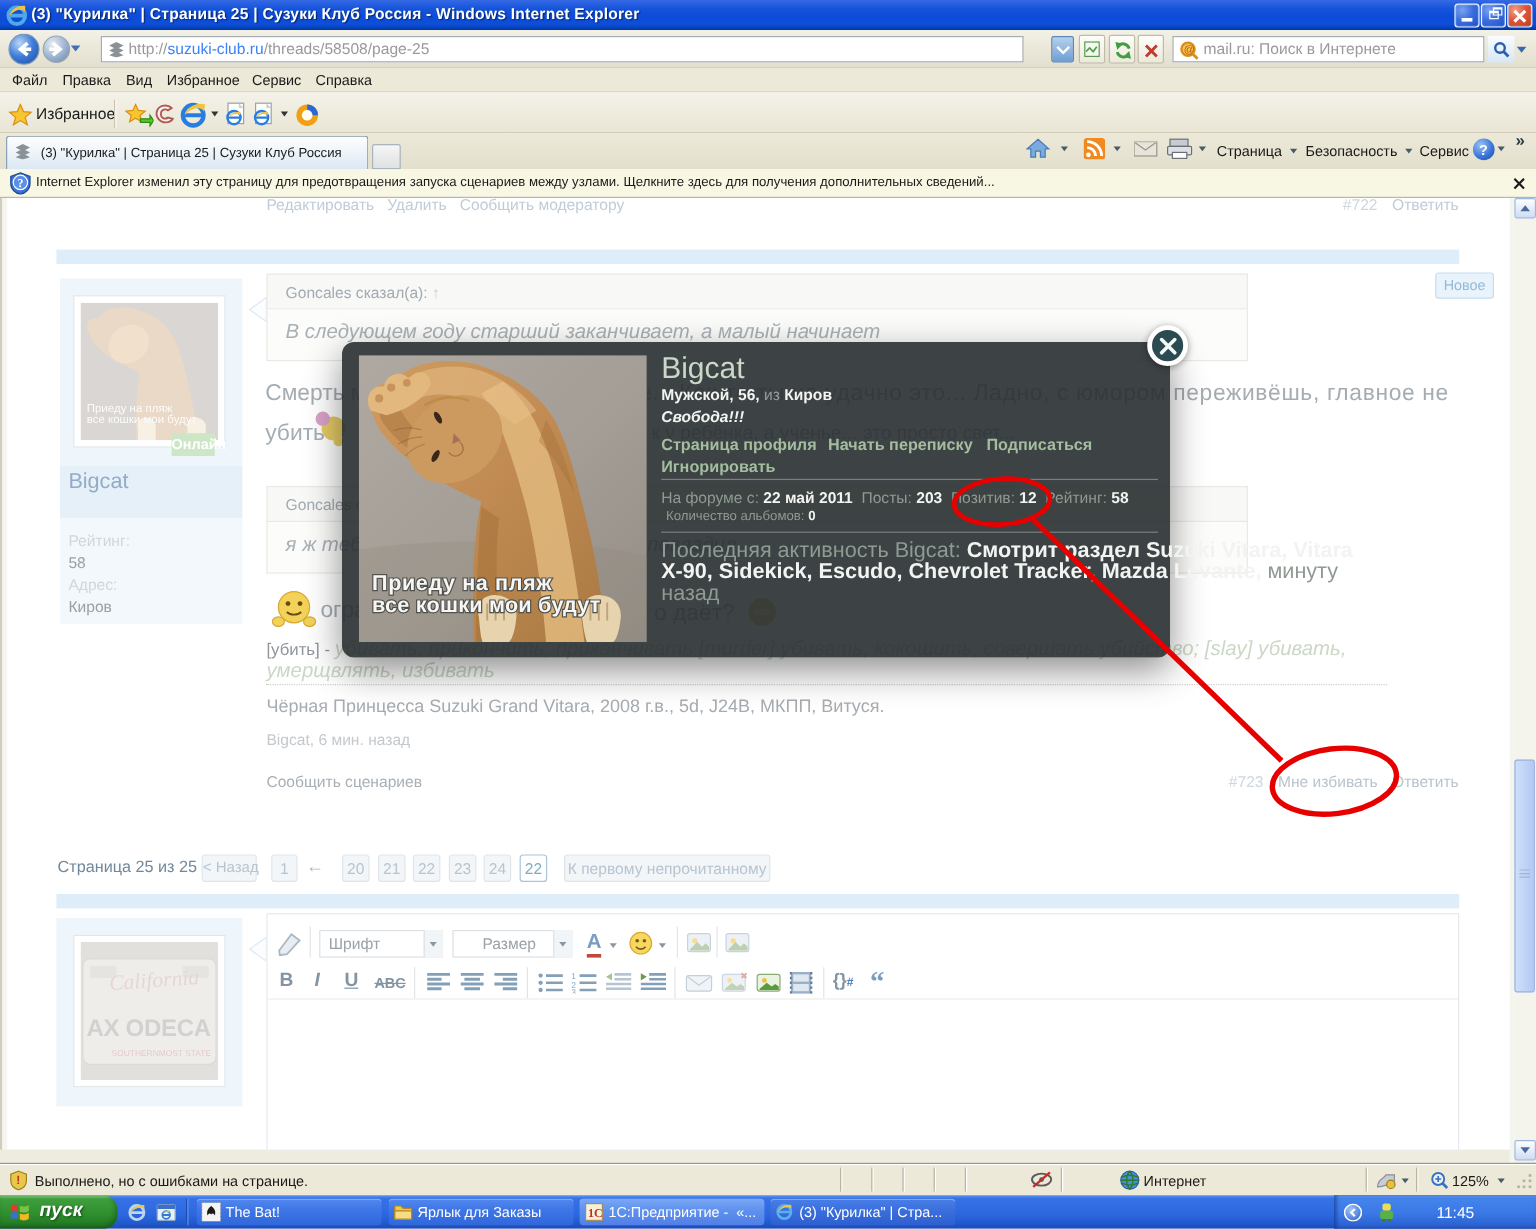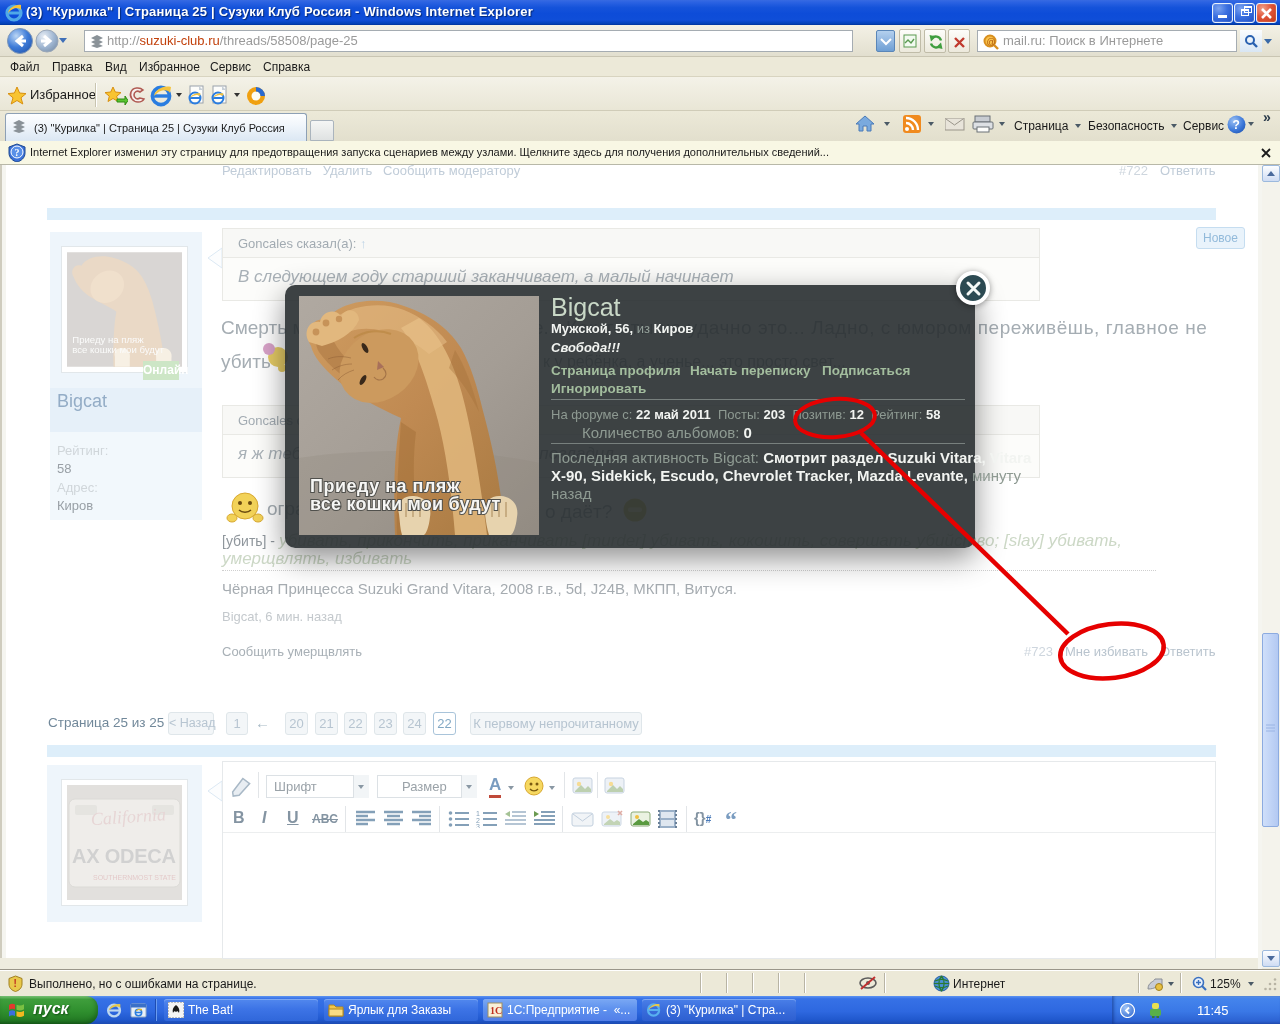--- a/index.html
+++ b/index.html
@@ -7,21 +7,21 @@
 
 #titlebar{left:0;top:0;width:1280px;height:25px;background:linear-gradient(180deg,#376ae2 0%,#2c63e2 8%,#1553da 30%,#0d4cd8 55%,#0f4ed8 80%,#0342b8 94%,#00339a 100%);}
 #titletext{left:26px;top:4px;color:#fff;font-weight:bold;font-size:13px;text-shadow:1px 1px 1px rgba(0,30,90,.8);letter-spacing:.2px}
 .capbtn{top:3px;width:21px;height:20px;border-radius:3px;border:1px solid #eaf2fc;box-shadow:inset 0 0 1px #fff}
 .capblue{background:radial-gradient(circle at 30% 25%,#7ba2f0 0%,#3b6fe0 45%,#1e4fc4 100%)}
 .capred{background:radial-gradient(circle at 30% 25%,#f0a088 0%,#e0553a 45%,#c23a17 100%)}
 
 #toolrow{left:0;top:25px;width:1280px;height:32px;background:linear-gradient(180deg,#f3f1e6 0%,#ebe8da 50%,#e2dfcf 100%);border-bottom:1px solid #c9c5b2}
 #addrfield{left:84px;top:30px;width:769px;height:22px;background:#fff;border:1px solid #a5acb2;}
 #addrtext{left:107px;top:33px;font-size:13px;color:#9a9a9a}
-#addrtext b{color:#c2410c;font-weight:normal}
+#addrtext b{color:#3b82f6;font-weight:normal}
 #searchbox{left:977px;top:30px;width:260px;height:22px;background:#fff;border:1px solid #a5acb2}
 #searchtext{left:1003px;top:33px;font-size:13px;color:#9a9a9a}
 .minibtn{top:29px;width:22px;height:24px;background:linear-gradient(180deg,#fdfdfa,#ece9dc);border:1px solid #c0bca8;border-radius:2px}
 
 #menubar{left:0;top:57px;width:1280px;height:20px;background:#ece9d8;border-bottom:1px solid #d8d4c0;font-size:12px;color:#1a1a1a}
 #menubar span{position:absolute;top:3px}
 
 #favbar{left:0;top:77px;width:1280px;height:34px;background:linear-gradient(180deg,#f4f2e8,#e9e6d6);border-bottom:1px solid #d0ccb8}
 
 #tabrow{left:0;top:111px;width:1280px;height:30px;background:linear-gradient(180deg,#ece9d8,#e2dfcd)}
@@ -320,21 +320,21 @@
 <svg class="abs" style="left:622px;top:497px" width="26" height="26" opacity=".85">
       <circle cx="13" cy="13" r="11.5" fill="#d2c24e"></circle>
       <rect x="6" y="10.5" width="14" height="4.5" rx="2" fill="#f0e6a0"></rect>
     </svg>
 
 <div class="abs" style="left:222px;top:531px;font-size:14px;color:#8f969c">[убить] - <span style="font-style:italic;font-size:17px;color:#ccd8c6">убивать, прикончить, приканчивать [murder] убивать, кокошить, совершать убийство; [slay] убивать,</span></div>
 <div class="abs" style="left:222px;top:549px;font-style:italic;font-size:17px;color:#ccd8c6">умерщвлять, избивать</div>
 <div class="abs" style="left:222px;top:570px;width:934px;height:1px;border-top:1px dotted #cfcfcf"></div>
 <div class="abs" style="left:222px;top:580px;font-size:15px;color:#a6acb1">Чёрная Принцесса Suzuki Grand Vitara, 2008 г.в., 5d, J24B, МКПП, Витуся.</div>
 <div class="abs" style="left:222px;top:609px;font-size:13px;color:#c4c9cd">Bigcat, 6 мин. назад</div>
-<div class="abs" style="left:222px;top:644px;font-size:13px;color:#a8b0b6">Сообщить умерщвлять</div>
+<div class="abs" style="left:222px;top:644px;font-size:13px;color:#a8b0b6">Сообщить сценариев</div>
 <div class="abs flink" style="left:1024px;top:644px;color:#ced6de">#723</div>
 <div class="abs flink" style="left:1065px;top:644px;color:#b9c4ce">Мне избивать</div>
 <div class="abs flink" style="left:1160px;top:644px;color:#b9c4ce">Ответить</div>
 
 <div class="abs" style="left:48px;top:715px;font-size:13.5px;color:#71889a">Страница 25 из 25</div>
 <div class="abs pgbtn" style="left:168px;top:712px;width:46px;font-size:12.5px">&lt; Назад</div>
 <div class="abs pgbtn" style="left:226px;top:712px;width:22px">1</div>
 <div class="abs" style="left:255px;top:714px;font-size:15px;color:#a8bac6">←</div>
 <div class="abs pgbtn" style="left:285px;top:712px;width:23px">20</div>
 <div class="abs pgbtn" style="left:315px;top:712px;width:23px">21</div>
@@ -524,23 +524,23 @@
 </div>
 <div class="abs" style="left:551px;top:293px;font-size:25px;color:#c9d8c7">Bigcat</div>
 <div class="abs" style="left:551px;top:321px;font-size:13px;font-weight:bold;color:#f2f4f1">Мужской, 56, <span style="font-weight:normal;color:#94a09a">из</span> Киров</div>
 <div class="abs" style="left:551px;top:340px;font-size:13px;font-weight:bold;font-style:italic;color:#f2f4f1">Свобода!!!</div>
 <div class="abs" style="left:551px;top:363px;font-size:13.5px;font-weight:bold;color:#a3bd9e">Страница профиля</div>
 <div class="abs" style="left:690px;top:363px;font-size:13.5px;font-weight:bold;color:#a3bd9e">Начать переписку</div>
 <div class="abs" style="left:822px;top:363px;font-size:13.5px;font-weight:bold;color:#a3bd9e">Подписаться</div>
 <div class="abs" style="left:551px;top:381px;font-size:13.5px;font-weight:bold;color:#a3bd9e">Игнорировать</div>
 <div class="abs" style="left:551px;top:399px;width:414px;height:1px;background:rgba(210,222,215,.4)"></div>
 <div class="abs" style="left:551px;top:407px;font-size:13px;color:#8e9a92">На форуме с: <b style="color:#f2f4f1">22 май 2011</b>&nbsp;&nbsp;Посты: <b style="color:#f2f4f1">203</b>&nbsp;&nbsp;Позитив: <b style="color:#f2f4f1">12</b>&nbsp;&nbsp;Рейтинг: <b style="color:#f2f4f1">58</b></div>
-<div class="abs" style="left:582px;top:424px;font-size:15px;color:#8e9a92">Количество альбомов: <b style="color:#f2f4f1">0</b></div>
+<div class="abs" style="left:555px;top:424px;font-size:11px;color:#8e9a92">Количество альбомов: <b style="color:#f2f4f1">0</b></div>
 <div class="abs" style="left:551px;top:443px;width:414px;height:1px;background:rgba(210,222,215,.4)"></div>
-<div class="abs" style="left:551px;top:449px;font-size:15px;line-height:18px;color:#8e9a92">Последняя активность Bigcat: <b style="color:#f2f4f1">Смотрит раздел Suzuki Vitara, Vitara</b><br><b style="color:#f2f4f1">X-90, Sidekick, Escudo, Chevrolet Tracker, Mazda Levante,</b> минуту<br>назад</div>
+<div class="abs" style="left:551px;top:449px;font-size:18px;line-height:18px;color:#8e9a92">Последняя активность Bigcat: <b style="color:#f2f4f1">Смотрит раздел Suzuki Vitara, Vitara</b><br><b style="color:#f2f4f1">X-90, Sidekick, Escudo, Chevrolet Tracker, Mazda Levante,</b> минуту<br>назад</div>
 <div class="abs" id="mclose"></div>
 <svg class="abs" style="left:965px;top:280px" width="17" height="17">
     <path d="M3,3 L14,14 M14,3 L3,14" stroke="#f4f8f6" stroke-width="3" stroke-linecap="round"></path>
   </svg>
 
 <svg class="abs" style="left:0;top:0;pointer-events:none" width="1280" height="1024">
 <ellipse cx="835" cy="418" rx="40" ry="19" fill="none" stroke="#e60000" stroke-width="4" transform="rotate(-4 835 418)"></ellipse>
 <line x1="861" y1="433" x2="1068" y2="634" stroke="#e60000" stroke-width="4.5"></line>
 <ellipse cx="1112" cy="651" rx="52" ry="27" fill="none" stroke="#e60000" stroke-width="4.5" transform="rotate(-7 1112 651)"></ellipse>
 </svg>

